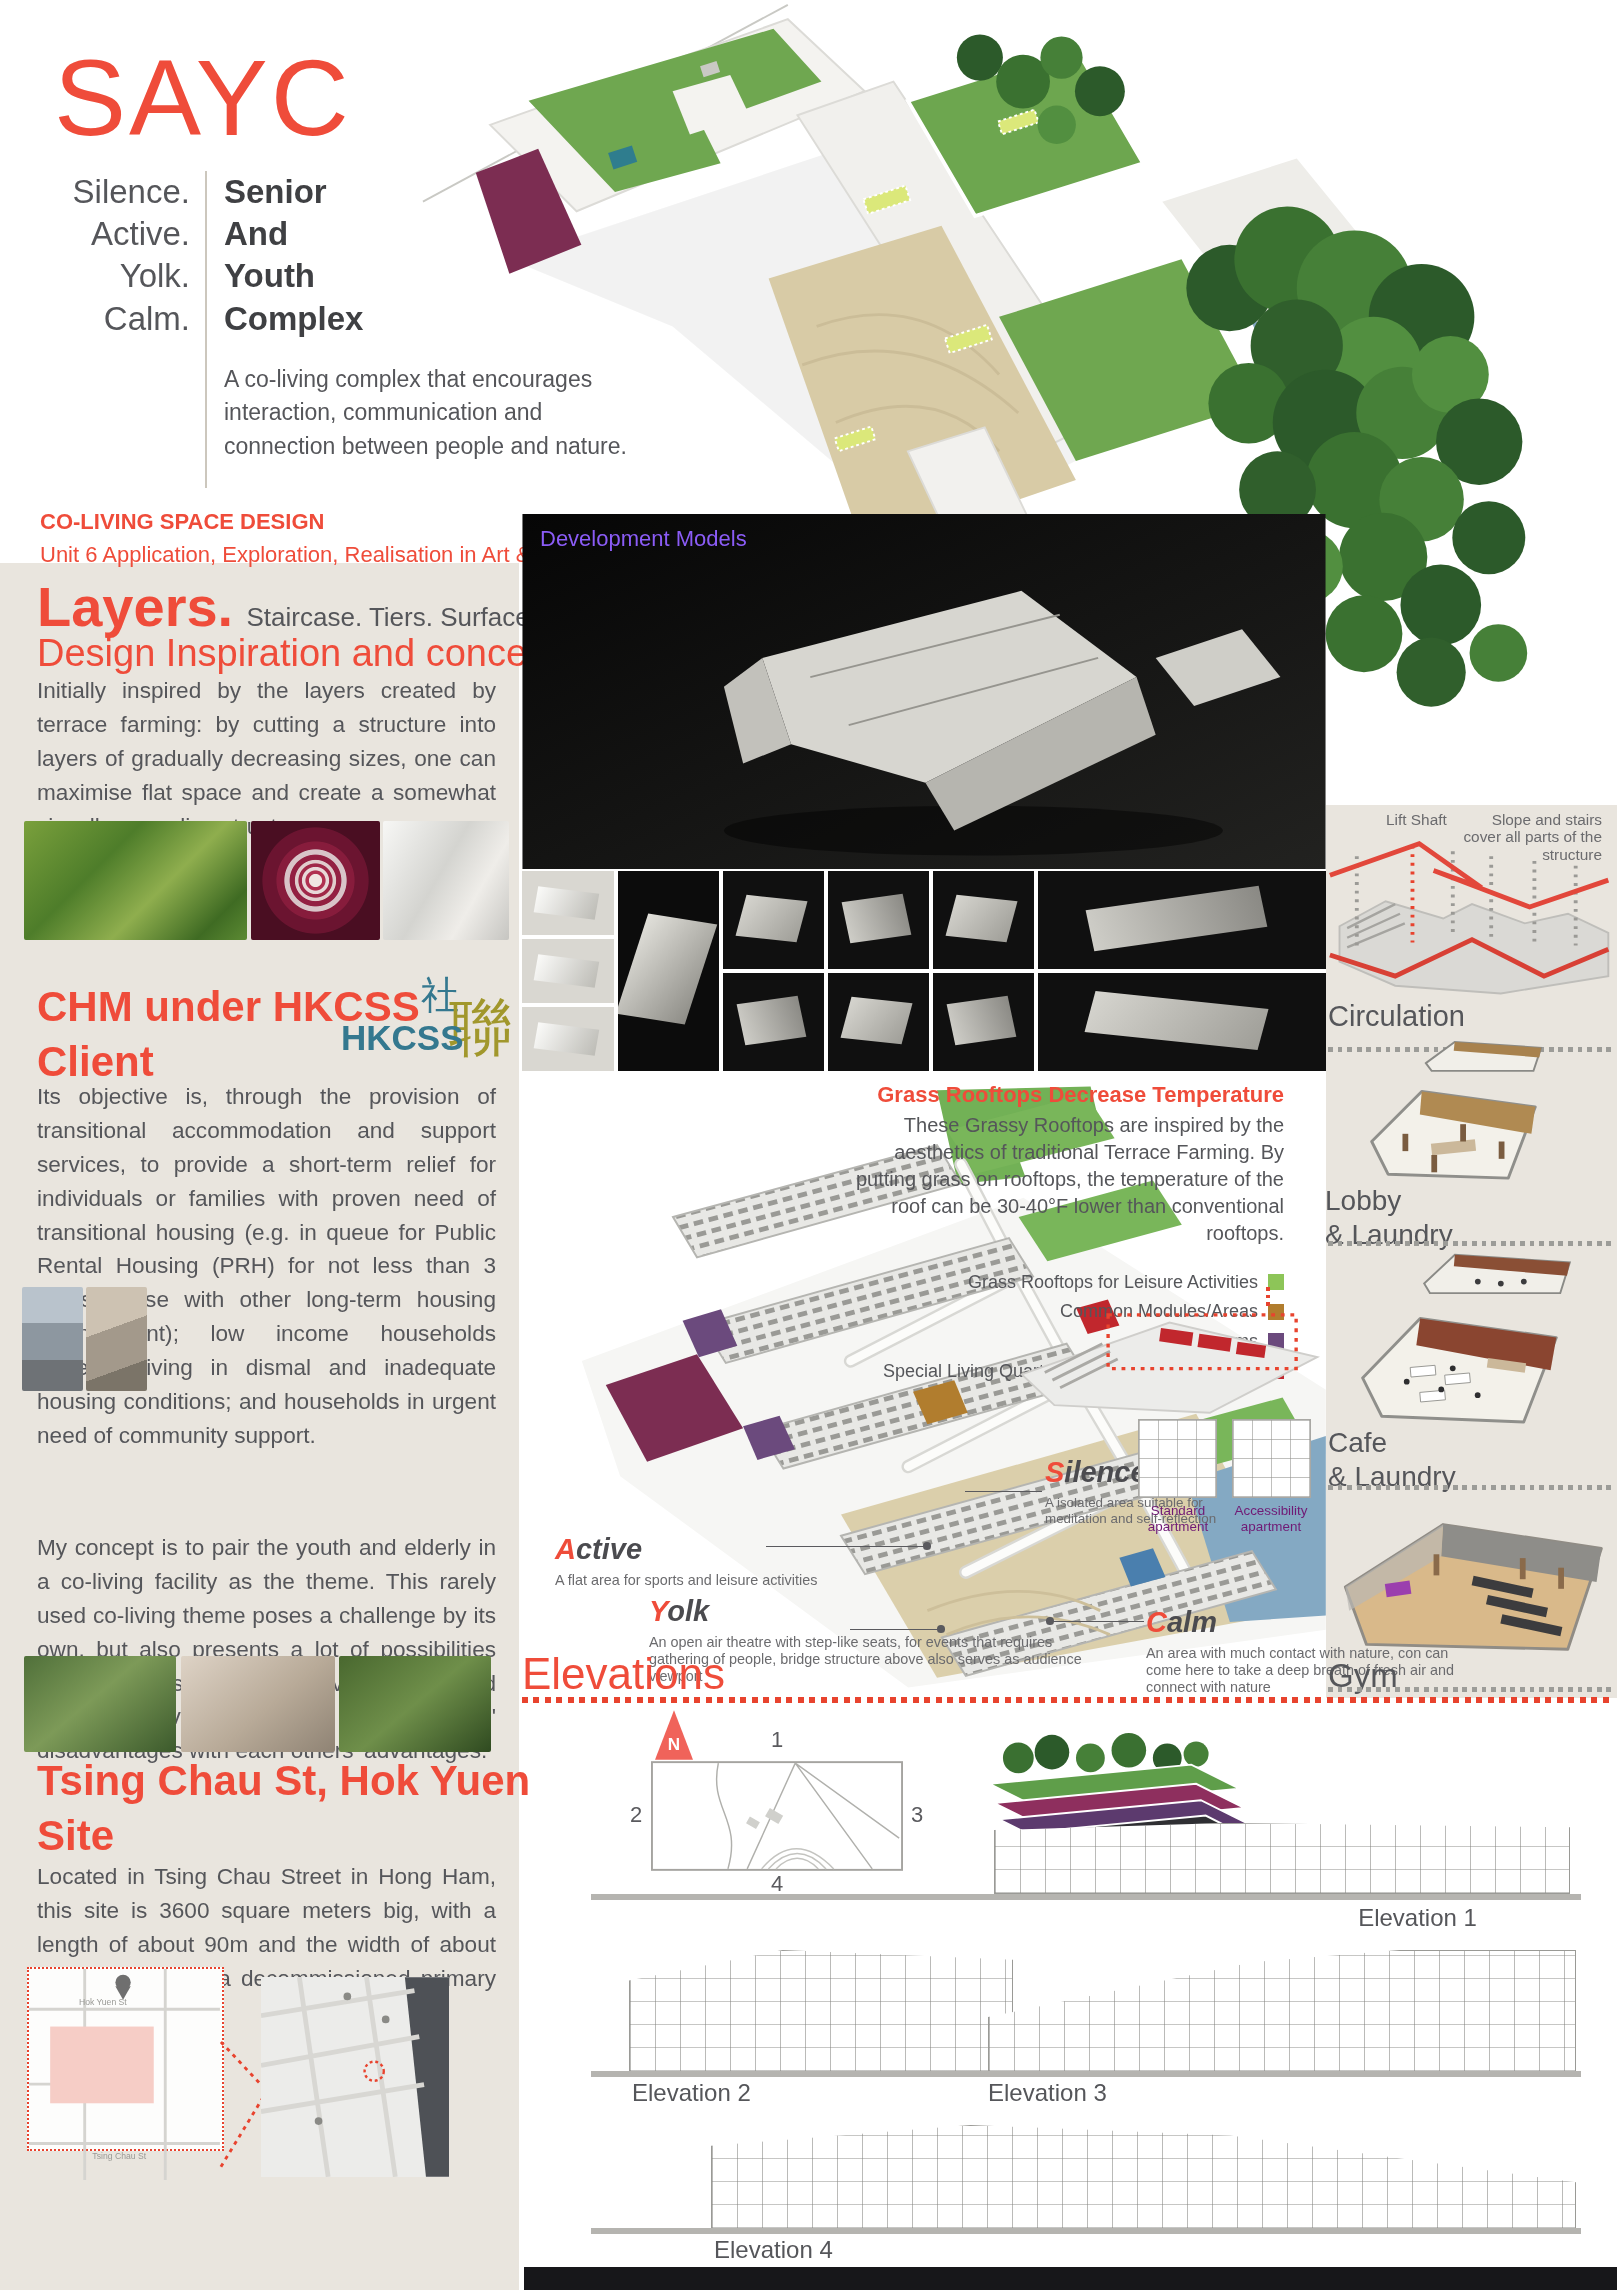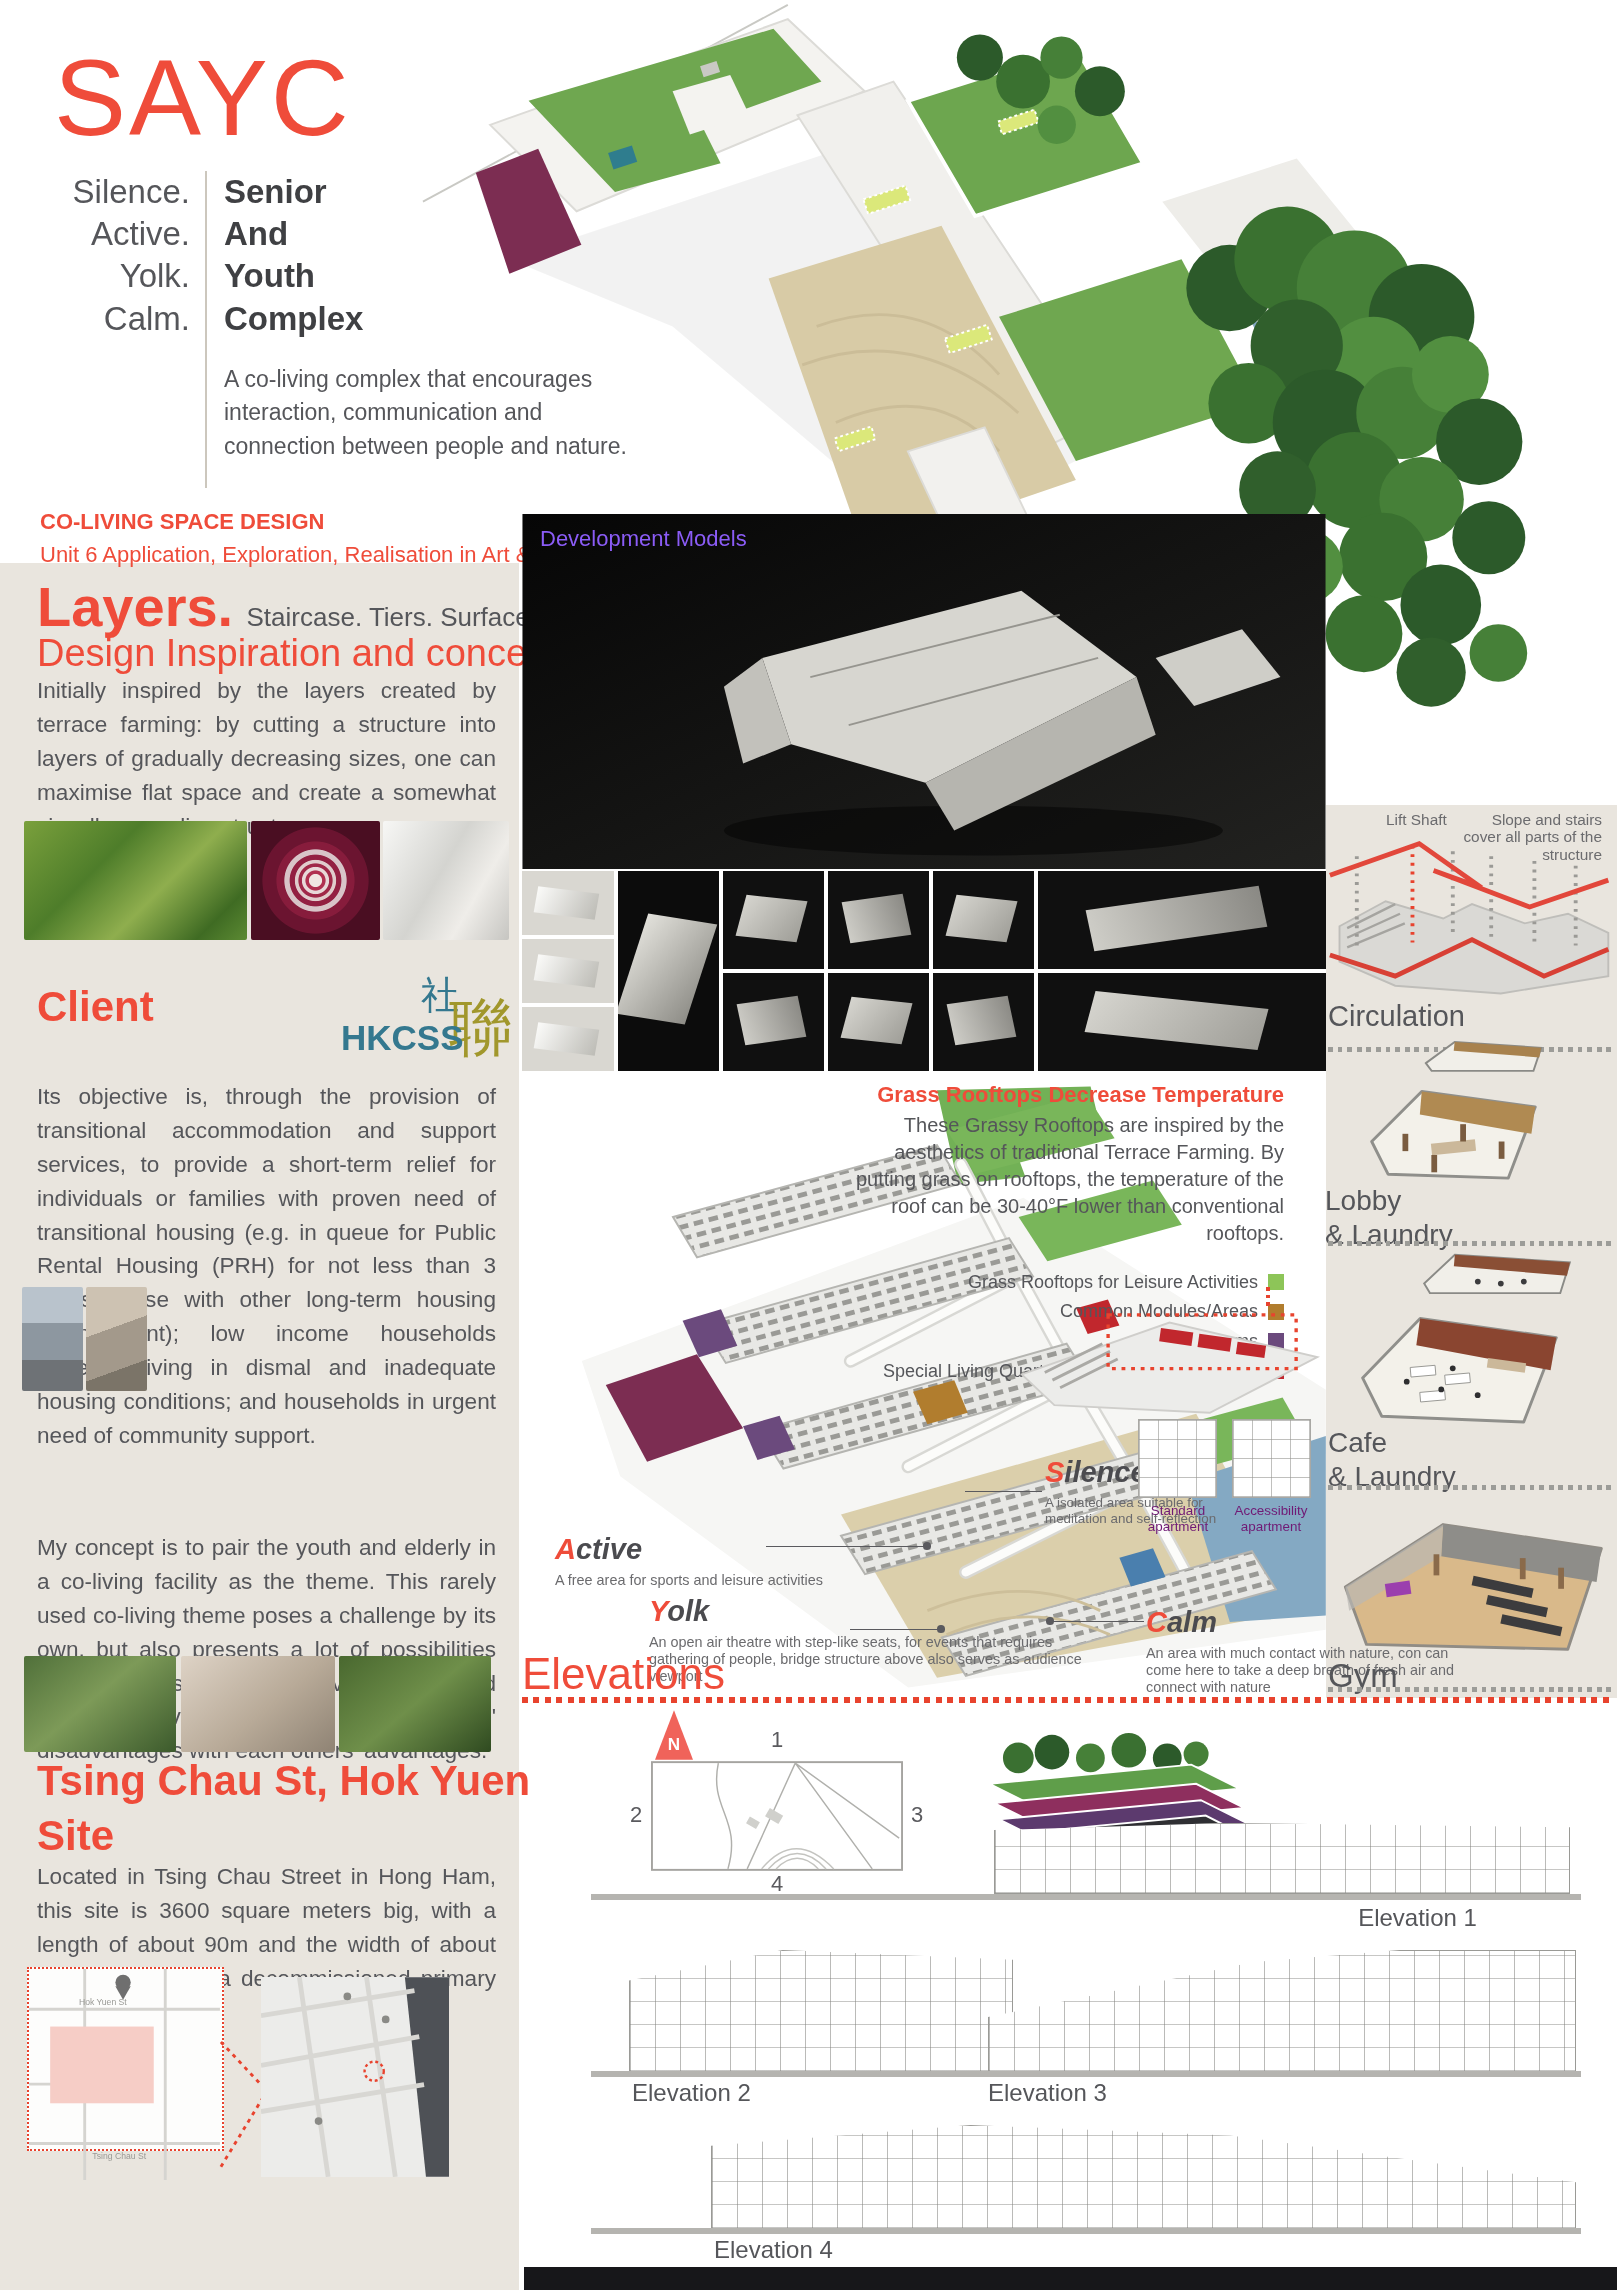--- a/index.html
+++ b/index.html
@@ -146,20 +146,21 @@
     <span style="font-size:26px;color:var(--ink)">Staircase. Tiers. Surfaces. Gradations.</span>
   </div>
   <div class="abs" style="left:37px;top:632px;font-size:38px;color:var(--accent)">Design Inspiration and concept</div>
   <div class="abs body-text" style="left:37px;top:674px;width:459px">Initially inspired by the layers created by terrace farming: by cutting a structure into layers of gradually decreasing sizes, one can maximise flat space and create a somewhat visually appealing structure.</div>
 
   <div class="photo" style="left:24px;top:821px;width:223px;height:119px;background:linear-gradient(135deg,#7aa03c,#4e7d2a 35%,#8fae4e 60%,#3f6b23 85%,#5c8a33)"></div>
   <div class="photo" style="left:251px;top:821px;width:129px;height:119px;background:radial-gradient(circle at 50% 50%,#f0e6e2 0 7%,#b03050 8% 11%,#e8d8d8 12% 15%,#a02848 16% 19%,#e0cccc 20% 23%,#932042 24% 29%,#d8c4c8 30% 35%,#871c3c 36% 44%,#6b1430 45% 60%,#4a0e22 61%)"></div>
   <div class="photo" style="left:383px;top:821px;width:126px;height:119px;background:linear-gradient(120deg,#f7f7f5,#d4d4d0 45%,#efede9 70%,#c6c5c1)"></div>
 
   <div class="abs sec-head" style="left:37px;top:980px">
+    <div>CHM under HKCSS</div>
     <div>Client</div>
   </div>
   <div class="abs" style="left:341px;top:968px;width:168px;height:106px">
     <span class="abs" style="left:80px;top:1.9px;font-size:38px;color:#34788f">社</span>
     <span class="abs" style="left:108px;top:17.3px;font-size:63px;color:#a1972c">聯</span>
     <span class="abs" style="left:0;top:50px;font-size:35px;font-weight:700;color:#34788f">HKCSS</span>
   </div>
   <div class="abs body-text" style="left:37px;top:1080px;width:459px">Its objective is, through the provision of transitional accommodation and support services, to provide a short-term relief for individuals or families with proven need of transitional housing (e.g. in queue for Public Rental Housing (PRH) for not less than 3 years; those with other long-term housing arrangement); low income households currently living in dismal and inadequate housing conditions; and households in urgent need of community support.</div>
 
   <div class="photo" style="left:22px;top:1287px;width:61px;height:104px;background:linear-gradient(180deg,#b9c3cc 0 35%,#8d97a0 35% 70%,#6e7276 70%)"></div>
@@ -307,21 +308,21 @@
     <div class="zone-title"><span class="init">S</span><span>ilence</span></div>
     <div class="zone-desc" style="font-size:13.4px;width:183px">A isolated area suitable for meditation and self-reflection</div>
   </div>
   <div class="plan-tile" style="left:1138px;top:1419px"></div>
   <div class="plan-tile" style="left:1232px;top:1419px"></div>
   <div class="plan-cap" style="left:1130px;top:1503px">Standard apartment</div>
   <div class="plan-cap" style="left:1223px;top:1503px">Accessibility apartment</div>
 
   <div class="abs" style="left:555px;top:1533px;width:279px">
     <div class="zone-title"><span class="init">A</span><span>ctive</span></div>
-    <div class="zone-desc" style="width:269px">A free area for sports and leisure activities</div>
+    <div class="zone-desc" style="width:269px">A flat area for sports and leisure activities</div>
   </div>
   <div class="leader dot-r" style="left:766px;top:1546px;width:161px"></div>
 
   <div class="abs" style="left:649px;top:1595px;width:471px">
     <div class="zone-title"><span class="init">Y</span><span>olk</span></div>
     <div class="zone-desc" style="width:461px">An open air theatre with step-like seats, for events that requires gathering of people, bridge structure above also serves as audience viewport</div>
   </div>
   <div class="leader dot-r" style="left:850px;top:1629px;width:91px"></div>
 
   <div class="leader dot-l" style="left:1050px;top:1621px;width:94px"></div>

